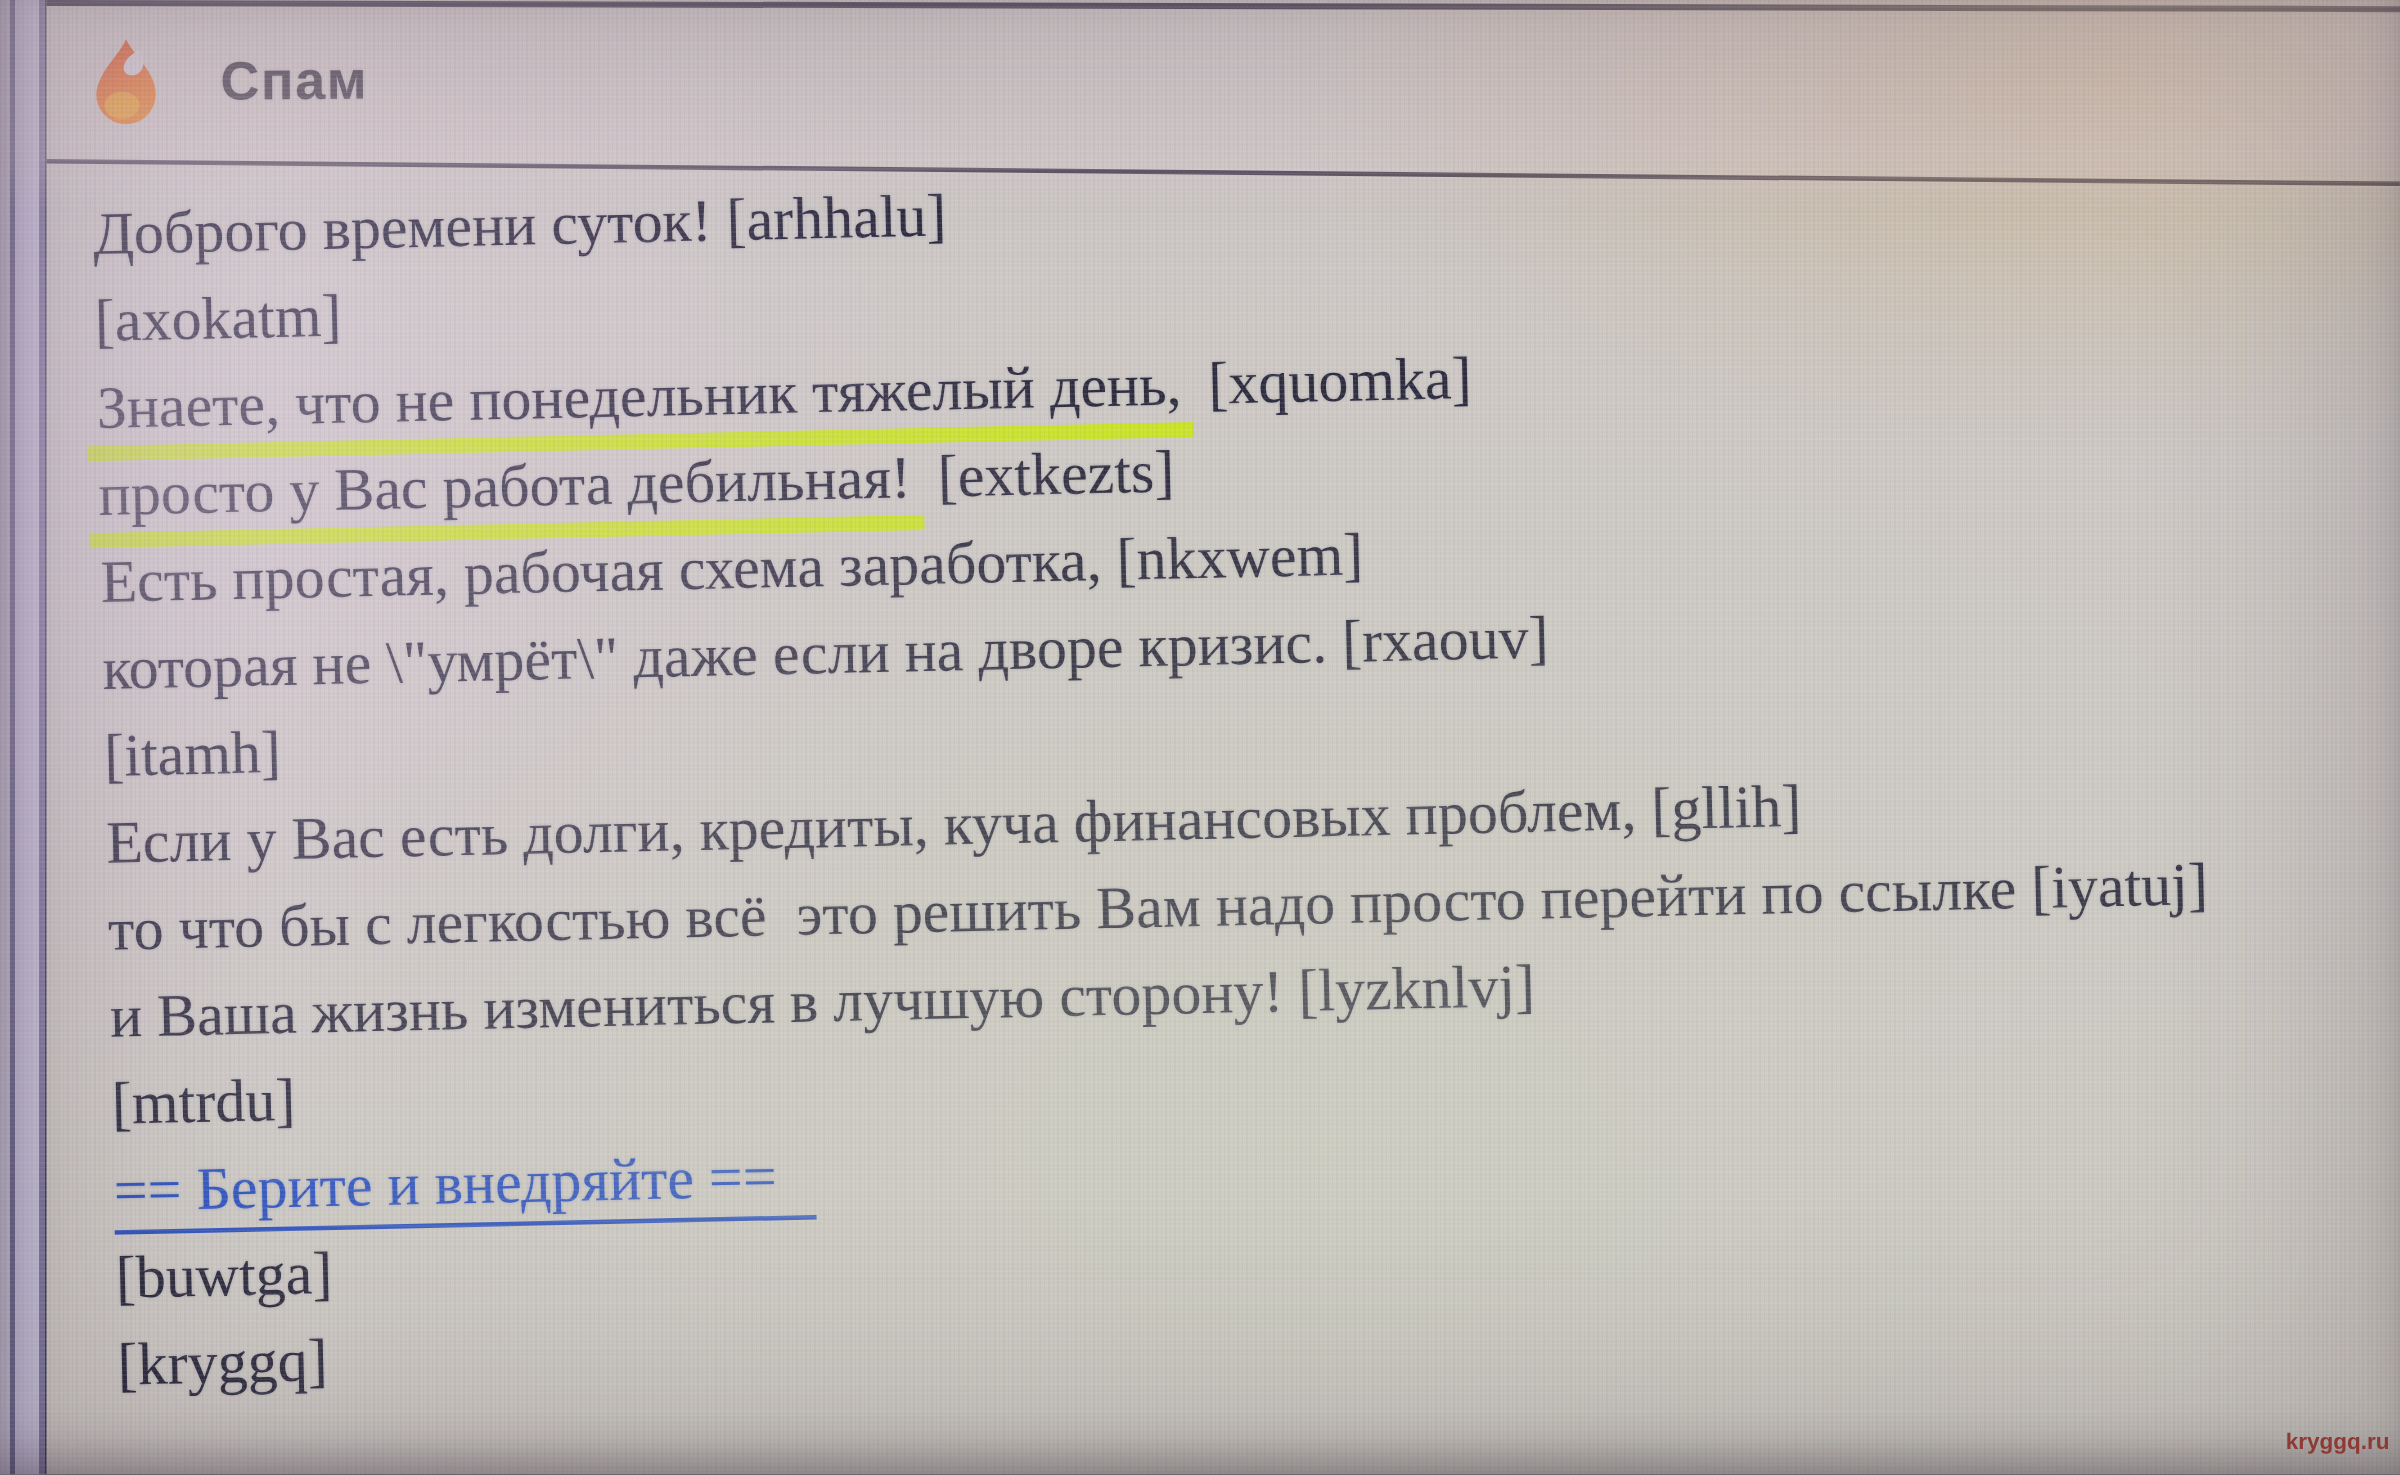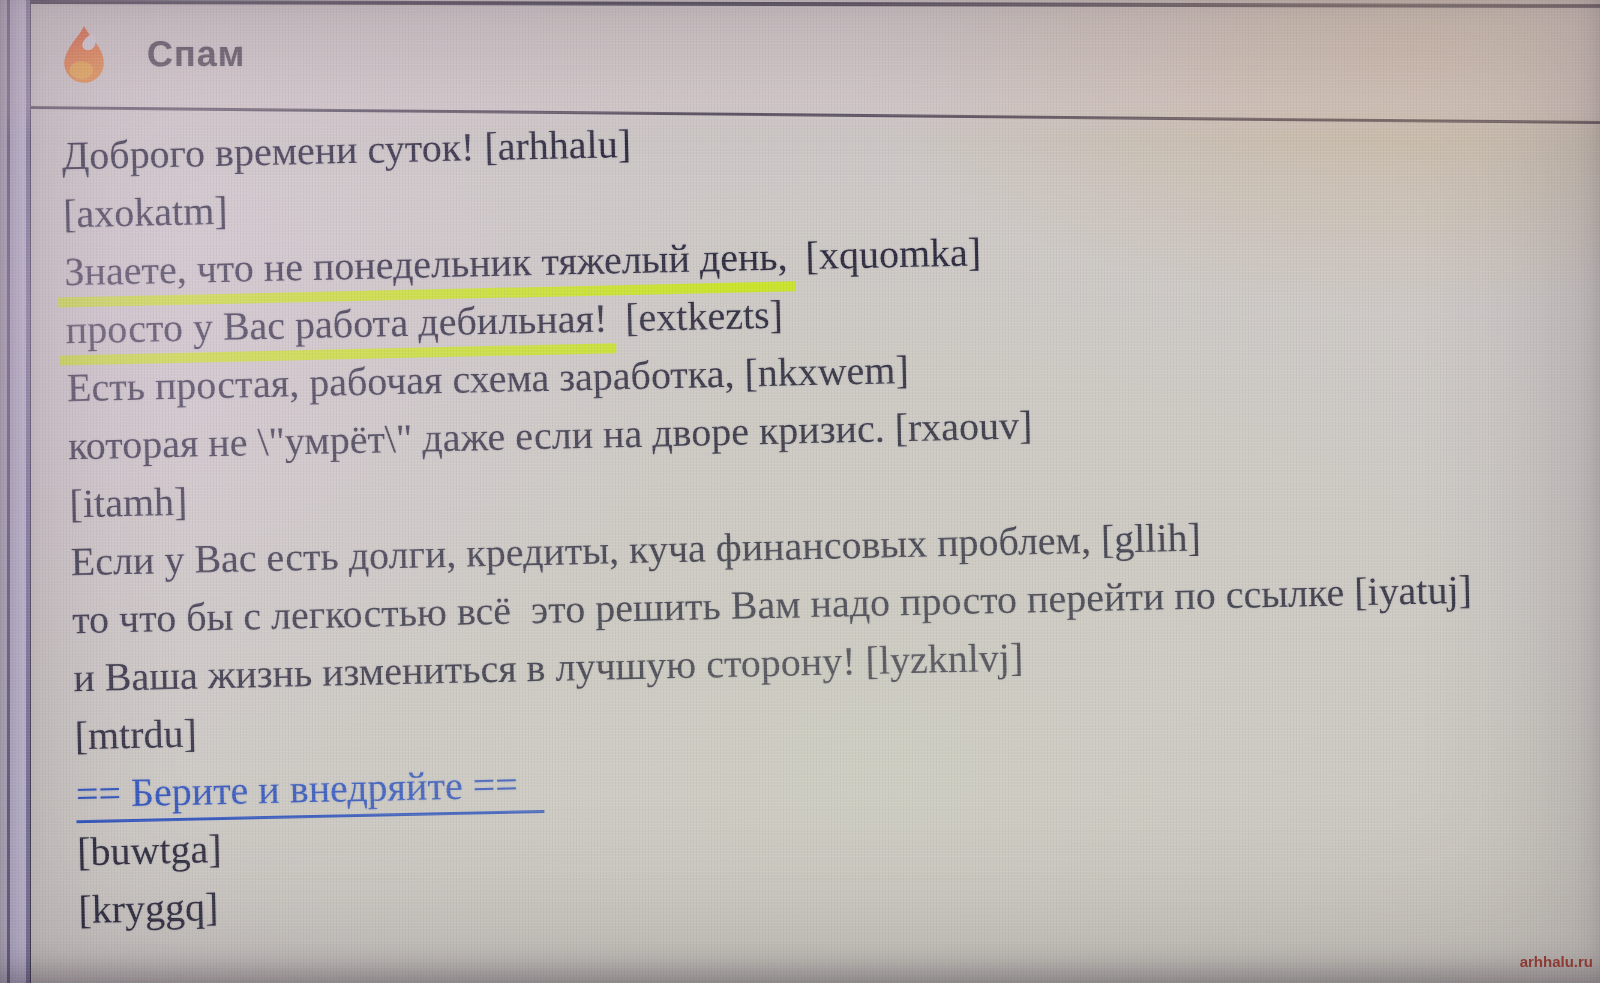--- a/index.html
+++ b/index.html
@@ -156,14 +156,14 @@
         <div class="msg-line"><a href="#" class="spam-link">== Берите и внедряйте ==</a></div>
         <div class="msg-line"><span class="line-token">[buwtga]</span></div>
         <div class="msg-line"><span class="line-token">[kryggq]</span></div>
       </main>
   </div>
 
   <div class="tint"></div>
   <div class="lcd"></div>
   <div class="vignette"></div>
 
-  <span class="watermark">arhhalu.ru</span>
+  <span class="watermark">kryggq.ru</span>
 </div>
 
 </body></html>

